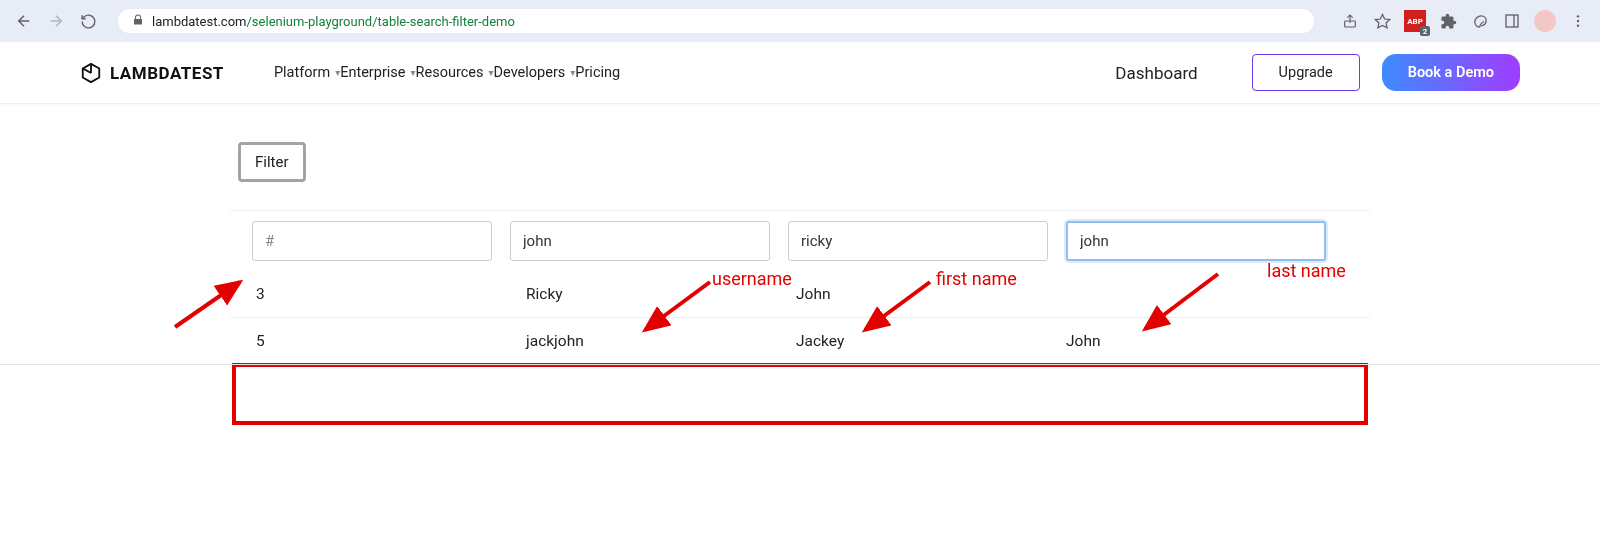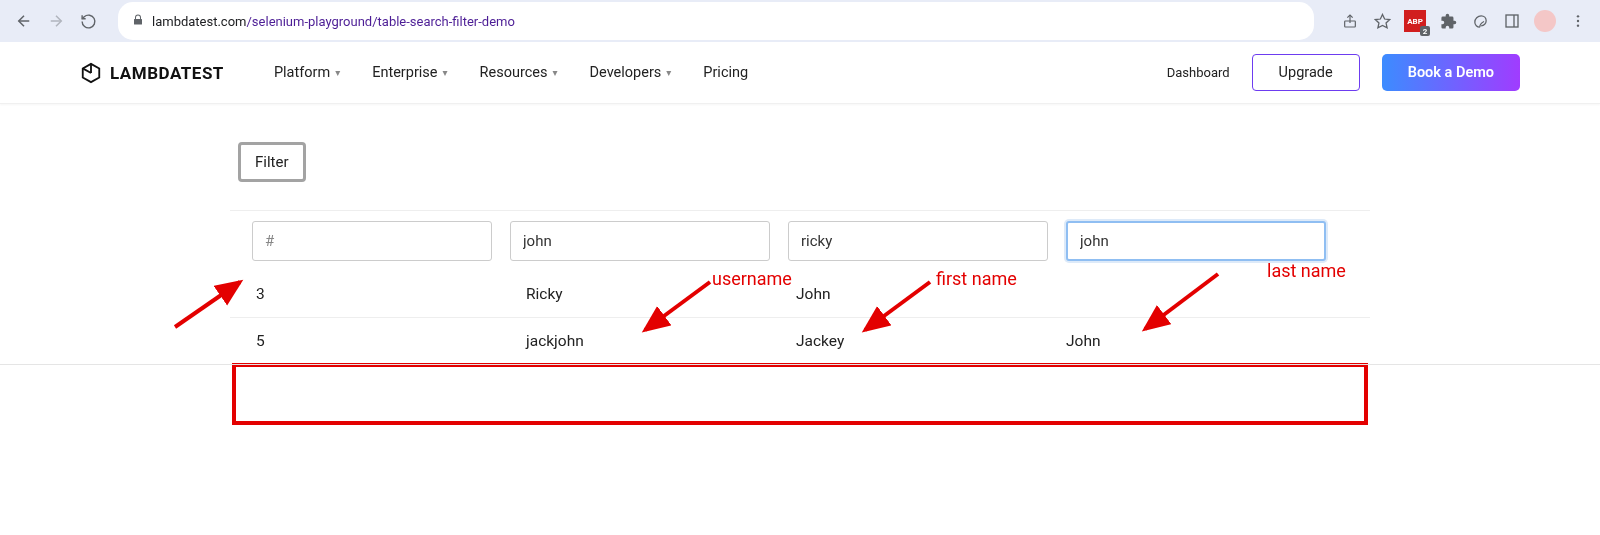--- a/index.html
+++ b/index.html
@@ -2,40 +2,40 @@
 <html><head>
   <meta charset="utf-8">
   <style>
     * { margin: 0; padding: 0; box-sizing: border-box; font-family: -apple-system, BlinkMacSystemFont, "Segoe UI", Roboto, sans-serif; }
     body { width: 1600px; height: 535px; background: #fff; overflow: hidden; }
 
     
     .browser-chrome { background: #e8ecf7; height: 42px; display: flex; align-items: center; padding: 0 12px; gap: 8px; }
     .nav-btn { width: 24px; height: 24px; display: flex; align-items: center; justify-content: center; color: #5f6368; cursor: pointer; }
     .nav-btn.disabled { opacity: 0.4; }
-    .addr-bar { flex: 1; height: 38px; background: #fff; border-radius: 15px; display: flex; align-items: center; padding: 0 14px; font-size: 13px; color: #5f6368; margin: 8px 10px; }
+    .addr-bar { flex: 1; height: 24px; background: #fff; border-radius: 15px; display: flex; align-items: center; padding: 0 14px; font-size: 13px; color: #5f6368; margin: 8px 10px; }
     .addr-bar .lock { margin-right: 8px; color: #5f6368; }
     .url-host { color: #202124; }
-    .url-path { color: #4c1d95; }
+    .url-path { color: #15803d; }
     .chrome-actions { display: flex; align-items: center; gap: 12px; margin-left: 8px; }
     .chrome-icon { width: 20px; height: 20px; display: flex; align-items: center; justify-content: center; color: #5f6368; position: relative; }
     .abp-icon { width: 22px; height: 22px; background: #d11e1e; border-radius: 0; color: #fff; font-size: 8px; font-weight: 700; display: flex; align-items: center; justify-content: center; position: relative; }
     .abp-badge { position: absolute; bottom: -4px; right: -4px; background: #5f6368; color: #fff; font-size: 8px; width: 10px; height: 10px; border-radius: 2px; display: flex; align-items: center; justify-content: center; }
     .avatar { width: 22px; height: 22px; border-radius: 50%; background: #f4c7c7; }
 
     
     .site-header { height: 62px; background: #fff; border-bottom: 1px solid #f0f0f0; box-shadow: 0 1px 2px rgba(0,0,0,0.04); display: flex; align-items: center; padding: 0 80px; }
     .logo { display: flex; align-items: center; gap: 8px; font-weight: 700; font-size: 17px; letter-spacing: 0.5px; color: #111; }
-    .nav-menu { display: flex; gap: 32px; margin-left: 50px; }
+    .nav-menu { display: flex; margin-left: 50px; }
     .nav-item { font-size: 14.5px; color: #222; display: flex; align-items: center; gap: 5px; cursor: pointer; }
     .chev { font-size: 10px; color: #888; }
     .header-actions { margin-left: auto; display: flex; align-items: center; gap: 22px; }
-    .link-plain { font-size: 13px; color: #222; cursor: pointer; }
-    .btn-upgrade { padding: 9px 26px; border: 1px solid #6d3cf0; color: #222; background: #fff; border-radius: 4px; font-size: 14.5px; cursor: pointer; }
-    .btn-demo { padding: 10px 26px; background: linear-gradient(90deg, #3c8cff, #a03cff); color: #fff; border: none; border-radius: 5px; font-size: 14.5px; font-weight: 600; cursor: pointer; }
+    .link-plain { font-size: 17px; color: #222; cursor: pointer; }
+    .btn-upgrade { padding: 9px 26px; border: 1px solid #6d3cf0; color: #222; background: #fff; border-radius: 4px; font-size: 14.5px; cursor: pointer; margin-left: 32px; }
+    .btn-demo { padding: 10px 26px; background: linear-gradient(90deg, #3c8cff, #a03cff); color: #fff; border: none; border-radius: 14px; font-size: 14.5px; font-weight: 600; cursor: pointer; }
 
     
     .page { position: relative; padding: 38px 0 0 0; }
     .container { width: 1140px; margin: 0 auto; position: relative; }
     .heading { font-size: 22px; font-weight: 700; color: #111; margin-bottom: 38px; margin-left: 8px; }
     .filter-btn { display: inline-block; padding: 8px 14px; border: 3px solid #a3a3a3; border-radius: 4px; background: #fff; font-size: 15px; color: #222; cursor: pointer; margin-left: 8px; margin-bottom: 28px; }
     .filter-row { display: grid; grid-template-columns: 240px 260px 260px 260px; gap: 18px; padding: 10px 22px; border-top: 1px solid #eee; }
     .filter-input { height: 40px; border: 1px solid #ccc; border-radius: 3px; padding: 0 12px; font-size: 15px; color: #333; width: 100%; }
     .filter-input.focused { border: 2px solid #8fbef2; box-shadow: 0 0 0 2px rgba(120,170,230,0.25); }
     .filter-input::placeholder { color: #888; }

